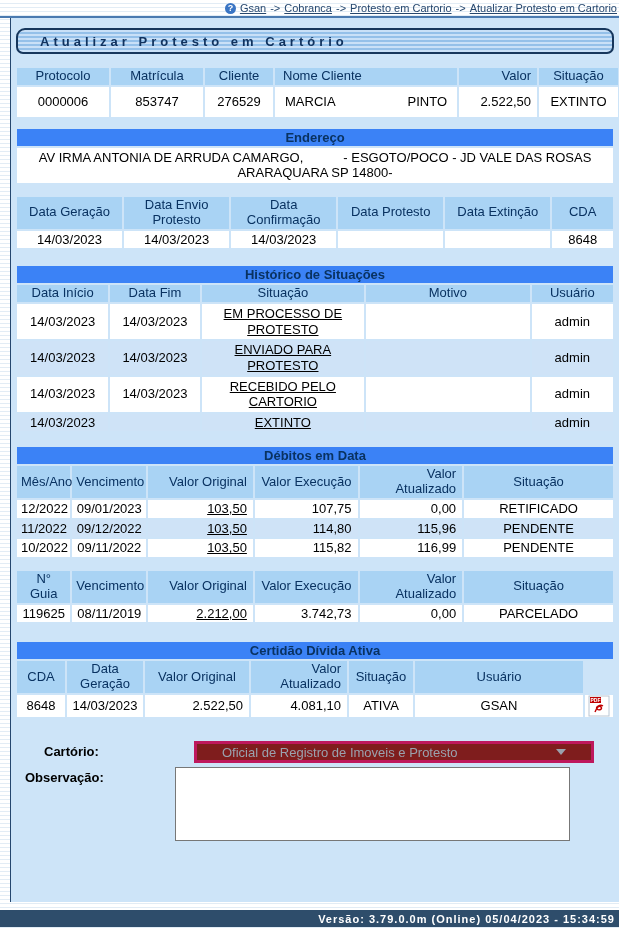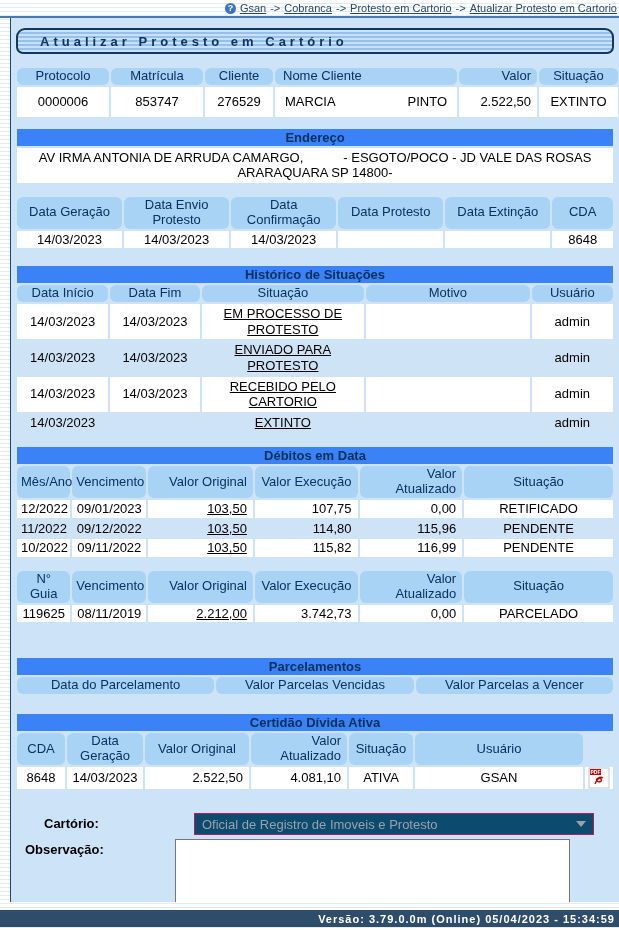--- a/index.html
+++ b/index.html
@@ -24,41 +24,41 @@
 
   .titlebar { margin:10px 1px 0 1px; height:26px; border:2px solid #16365c;
     border-radius:9px 9px 7px 7px;
     background: repeating-linear-gradient(180deg,#c9e0f7 0 2px,#94c0e9 2px 4px);
     display:flex; align-items:center; padding-left:22px; }
   .titlebar span { font-size:13px; font-weight:bold; letter-spacing:4px; color:#10325e; }
 
   
   table { width:100%; border-collapse:separate; border-spacing:2px; table-layout:fixed; }
   th.band { background:#3b82f6; color:#093261; font-size:13px; font-weight:bold; height:17px; padding:1px 2px; }
-  th.col  { background:#a9d3f4; color:#093261; font-size:13px; font-weight:normal; padding:1px 4px; line-height:1.15;border-radius:6px; }
+  th.col  { background:#a9d3f4; color:#093261; font-size:13px; font-weight:normal; padding:1px 4px; line-height:1.15; }
   td { background:#ffffff; color:#000; font-size:13px; padding:1px 4px; text-align:center; height:17px; line-height:1.2; }
   tr.alt td { background:#cfe3f7; }
   td.r, th.r { text-align:right; padding-right:6px; }
   td.empty { background:#ffffff; }
   a.tbl-link { color:#000; text-decoration:underline; cursor:pointer; }
   td.name-split { padding:7px 10px; }
   .name-wrap { display:flex; justify-content:space-between; }
   td.pdf-cell { background:#ffffff; padding:0; }
 
   .sect { margin-top:10px; }
 
   
   .pdf-icon { width:22px; height:22px; display:inline-block; vertical-align:middle; cursor:pointer; }
 
   
   .form-row { display:flex; align-items:flex-start; margin:0 0 0 10px; font-size:13px; }
   .form-label { width:150px; font-weight:bold; color:#000; padding-top:3px; }
-  .select-box { width:400px; height:22px; background:#0c4a6e; border:1px solid #be185d;
+  .select-box { width:400px; height:22px; background:#7f1d1d; border:3px solid #be185d;
     color:#9aa2ad; display:flex; align-items:center; justify-content:space-between;
-    padding:0 7px; font-size:13px; cursor:default; }
+    padding:0 25px; font-size:13px; cursor:default; }
   .chevron { width:0; height:0; border-left:5px solid transparent; border-right:5px solid transparent;
     border-top:6px solid #9aa2ad; }
   .obs-area { width:395px; height:74px; border:1px solid #777; resize:none;
     font-family:"Liberation Sans", sans-serif; font-size:13px; background:#fff; }
 
   
   .footer-gap { height:8px; }
   .footer-bar { height:17px; background:#2e4d6b; color:#ffffff; font-size:11px; font-weight:bold;
     letter-spacing:1px; display:flex; align-items:center; justify-content:flex-end; padding-right:4px; }
 </style>
@@ -285,32 +285,20 @@
       <td>119625</td>
       <td>08/11/2019</td>
       <td class="r"><a class="tbl-link">2.212,00</a></td>
       <td class="r">3.742,73</td>
       <td class="r">0,00</td>
       <td>PARCELADO</td>
     </tr>
   </tbody>
     </table>
 
-  <table class="sect" style="margin-top:32px;">
-    <tbody>
-        <tr>
-          <th class="band" colspan="3">Parcelamentos</th>
-        </tr>
-    <tr>
-      <th class="col">Data do Parcelamento</th>
-      <th class="col">Valor Parcelas Vencidas</th>
-      <th class="col">Valor Parcelas a Vencer</th>
-    </tr>
-  </tbody>
-    </table>
 
   <table class="sect" style="margin-top:16px;">
     <colgroup>
         <col style="width:48px">
         <col style="width:76px">
         <col style="width:104px">
         <col style="width:96px">
         <col style="width:64px">
         <col>
         <col style="width:28px">

